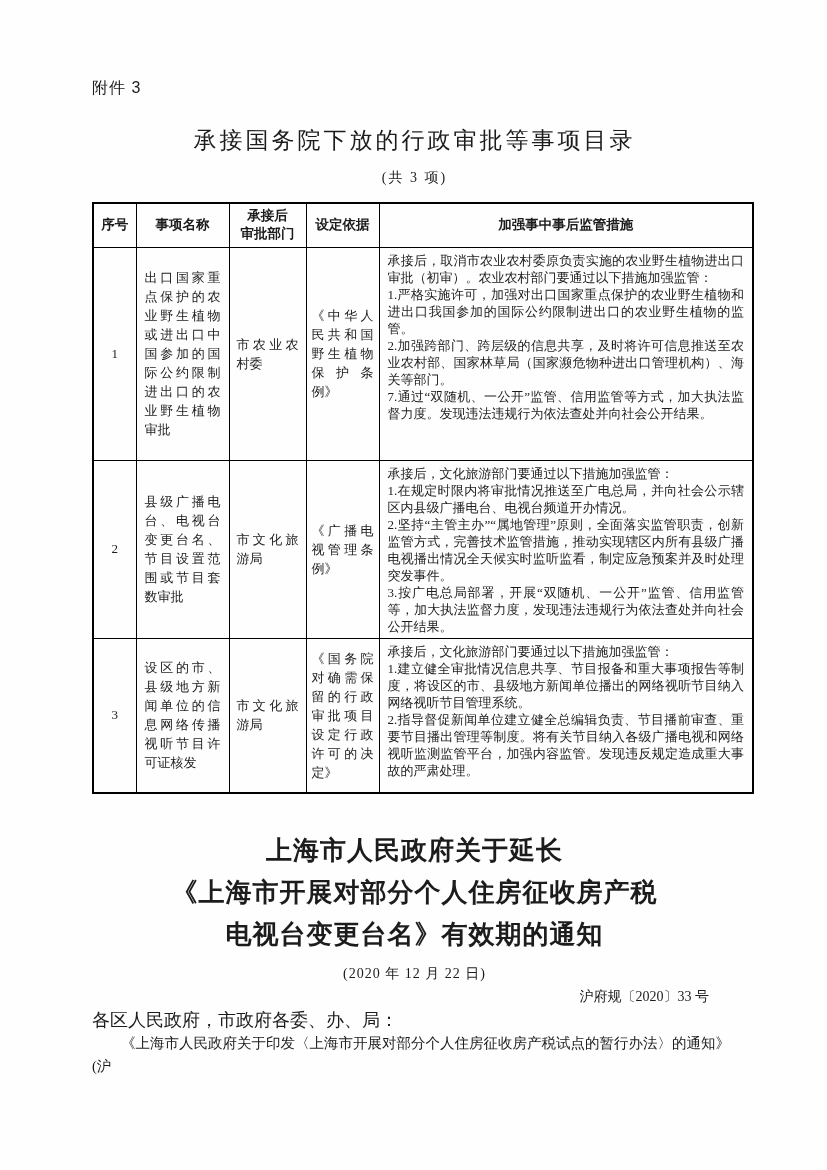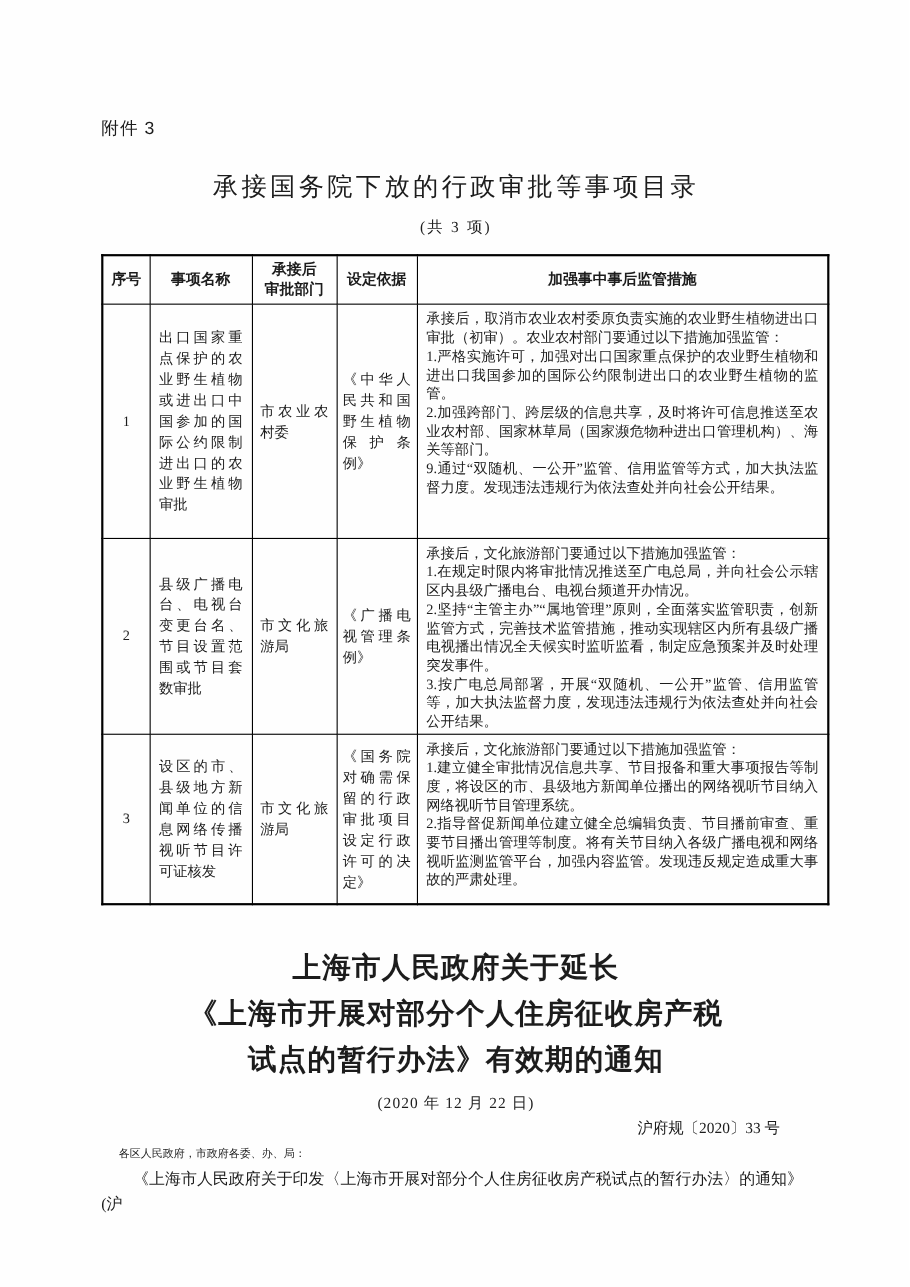--- a/index.html
+++ b/index.html
@@ -3,21 +3,21 @@
 <meta charset="utf-8">
 <style>
   html,body { margin:0; padding:0; background:#ffffff; }
   .page {
     position:relative;
     width:827px; height:1170px;
     margin:0 auto;
     background:#fefefe;
     color:#1c1c1c;
     box-sizing:border-box;
-    padding:107px 90px 0 92px;
+    padding:78px 90px 0 92px;
     font-family:"Liberation Serif", serif;
     overflow:hidden;
   }
   .attachment {
     font-family:"Liberation Sans", sans-serif;
     font-size:16px;
     letter-spacing:1px;
   }
   .catalog-title {
     text-align:center;
@@ -78,24 +78,23 @@
     letter-spacing:1px;
     margin-top:9px;
   }
   .doc-number {
     text-align:right;
     font-size:14px;
     padding-right:28px;
     margin-top:5px;
   }
   .salutation {
-    font-size:10px;
+    font-size:18px;
     line-height:23px;
     margin-top:3px;
-    margin-left:16px;
   }
   .body-line {
     font-size:14.5px;
     line-height:23px;
     text-indent:2em;
     margin:0;
   }
   .footer-row {
     position:relative;
     height:22px;
@@ -137,21 +136,21 @@
     <tbody>
       <tr class="r1">
         <td class="c-no">1</td>
         <td class="c-item">出口国家重点保护的农业野生植物或进出口中国参加的国际公约限制进出口的农业野生植物审批</td>
         <td class="c-dept">市农业农村委</td>
         <td class="c-basis">《中华人民共和国野生植物保护条例》</td>
         <td class="c-meas">
           <p>承接后，取消市农业农村委原负责实施的农业野生植物进出口审批（初审）。农业农村部门要通过以下措施加强监管：</p>
           <p>1.严格实施许可，加强对出口国家重点保护的农业野生植物和进出口我国参加的国际公约限制进出口的农业野生植物的监管。</p>
           <p>2.加强跨部门、跨层级的信息共享，及时将许可信息推送至农业农村部、国家林草局（国家濒危物种进出口管理机构）、海关等部门。</p>
-          <p>9.通过“双随机、一公开”监管、信用监管等方式，加大执法监督力度。发现违法违规行为依法查处并向社会公开结果。</p>
+          <p>7.通过“双随机、一公开”监管、信用监管等方式，加大执法监督力度。发现违法违规行为依法查处并向社会公开结果。</p>
         </td>
       </tr>
       <tr class="r2">
         <td class="c-no">2</td>
         <td class="c-item">县级广播电台、电视台变更台名、节目设置范围或节目套数审批</td>
         <td class="c-dept">市文化旅游局</td>
         <td class="c-basis">《广播电视管理条例》</td>
         <td class="c-meas">
           <p>承接后，文化旅游部门要通过以下措施加强监管：</p>
           <p>1.在规定时限内将审批情况推送至广电总局，并向社会公示辖区内县级广播电台、电视台频道开办情况。</p>
@@ -169,21 +168,21 @@
           <p>1.建立健全审批情况信息共享、节目报备和重大事项报告等制度，将设区的市、县级地方新闻单位播出的网络视听节目纳入网络视听节目管理系统。</p>
           <p>2.指导督促新闻单位建立健全总编辑负责、节目播前审查、重要节目播出管理等制度。将有关节目纳入各级广播电视和网络视听监测监管平台，加强内容监管。发现违反规定造成重大事故的严肃处理。</p>
         </td>
       </tr>
     </tbody>
   </table>
 
   <div class="notice-title">
     <div>上海市人民政府关于延长</div>
     <div>《上海市开展对部分个人住房征收房产税</div>
-    <div>试点的暂行办法》有效期的通知</div>
+    <div>电视台变更台名》有效期的通知</div>
   </div>
 
   <div class="notice-date">(2020 年 12 月 22 日)</div>
   <div class="doc-number">沪府规〔2020〕33 号</div>
   <div class="salutation">各区人民政府，市政府各委、办、局：</div>
   <p class="body-line">《上海市人民政府关于印发〈上海市开展对部分个人住房征收房产税试点的暂行办法〉的通知》(沪</p>
 
 
 </div>
 

